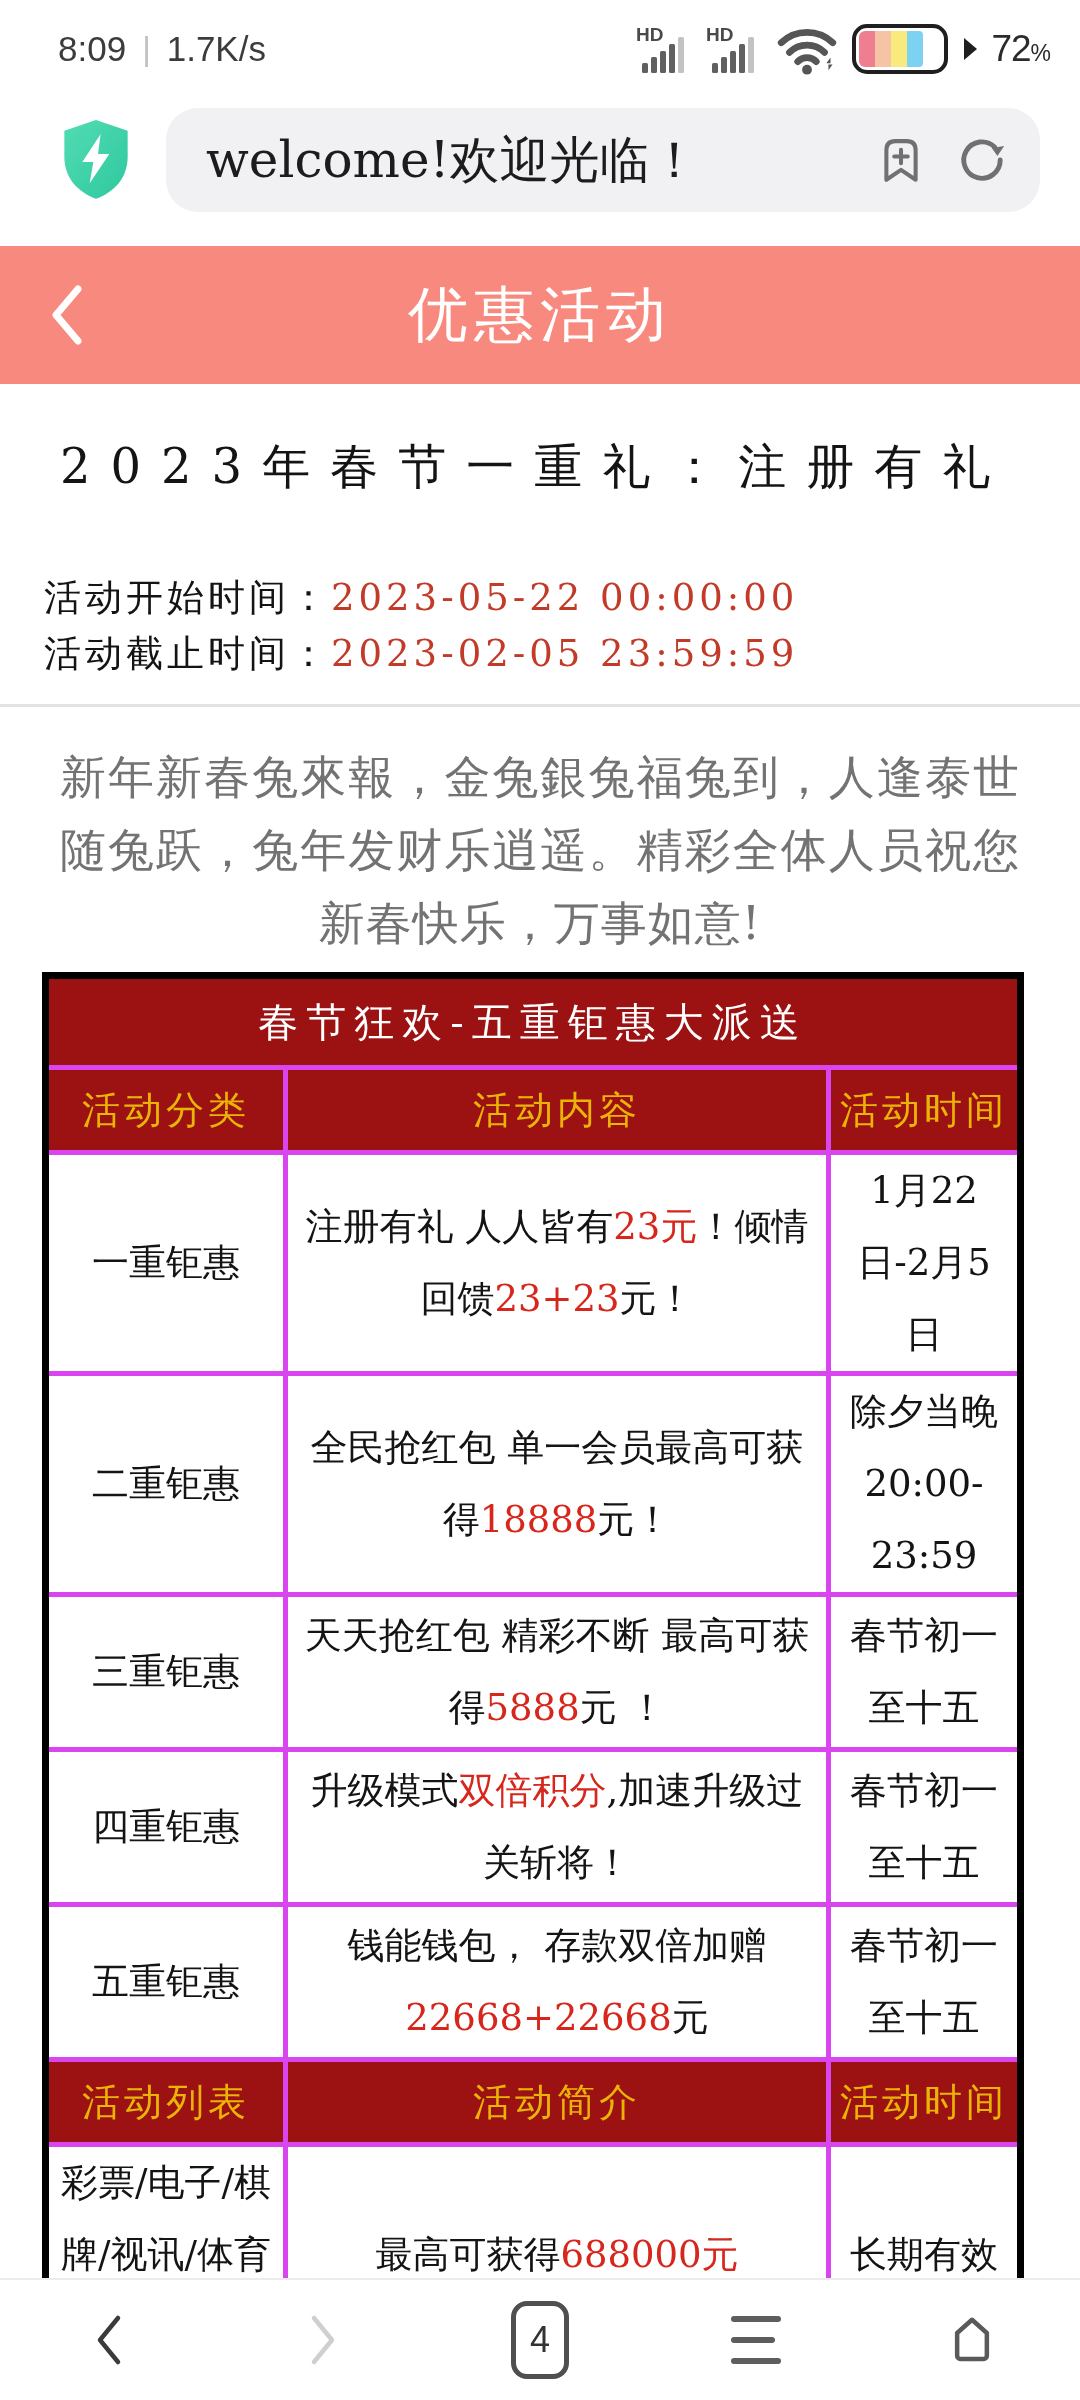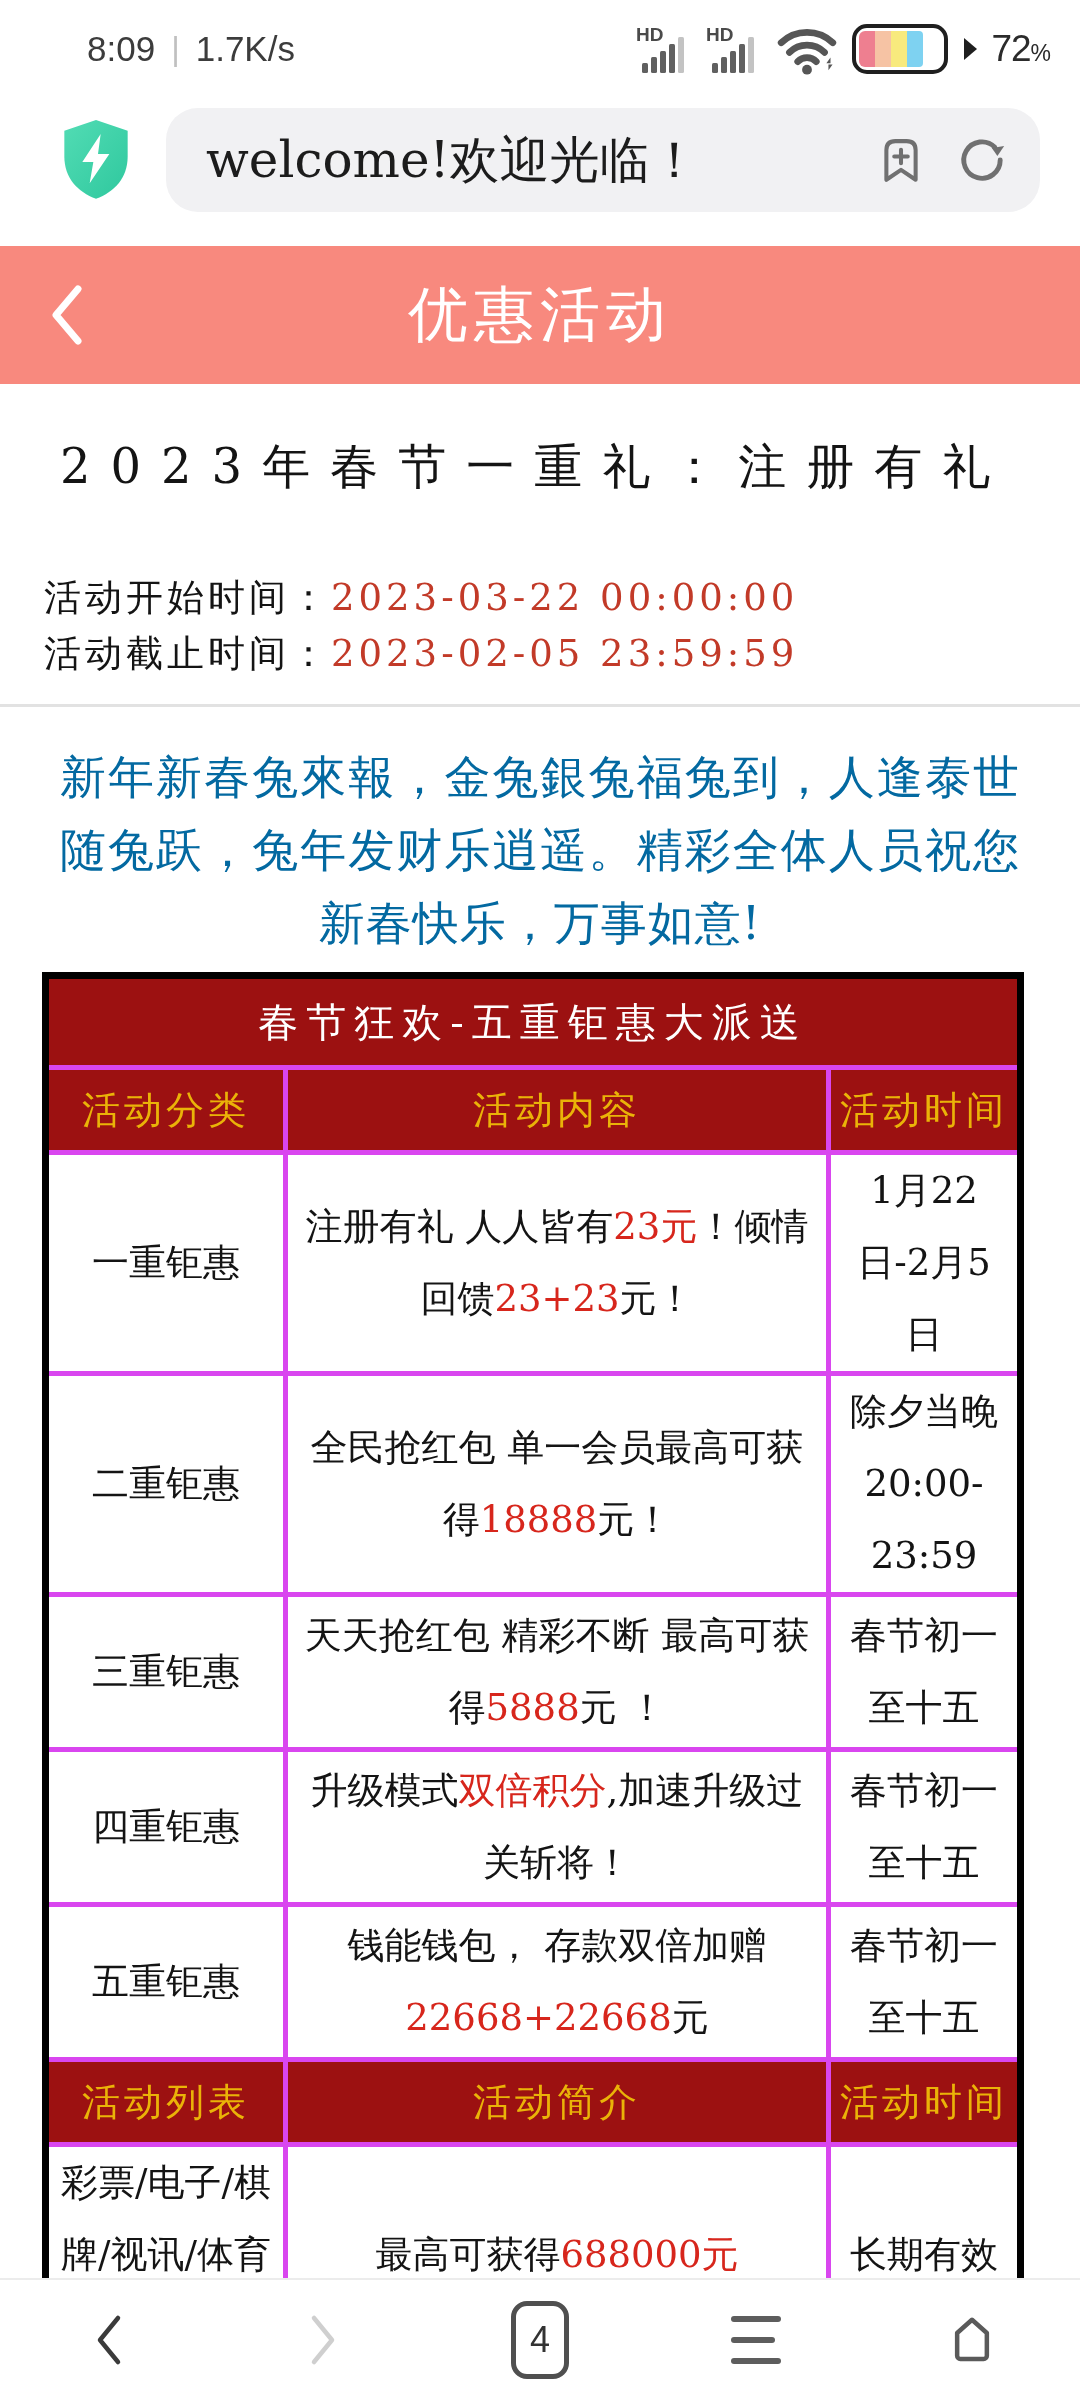--- a/index.html
+++ b/index.html
@@ -4,21 +4,21 @@
 <style>
   html,body{margin:0;padding:0;}
   body{
     width:1080px;height:2400px;position:relative;background:#fff;
     font-family:"DejaVu Serif", serif;overflow:hidden;
   }
   .chrome{font-family:"Liberation Sans", sans-serif;}
 
   
   .status-bar{height:88px;display:flex;align-items:center;justify-content:space-between;
-    padding:10px 30px 0 87px;box-sizing:border-box;color:#3a3a3a;}
+    padding:10px 30px 0 58px;box-sizing:border-box;color:#3a3a3a;}
   .sb-left{display:flex;align-items:center;gap:16px;font-size:35px;color:#3c3c3c;}
   .sb-sep{color:#c0c0c0;font-size:33px;font-weight:100;}
   .sb-right{display:flex;align-items:center;gap:14px;}
   .battery{width:96px;height:50px;border:4px solid #1f1f1f;border-radius:15px;background:#fff;
     display:flex;align-items:stretch;padding:3px;box-sizing:border-box;gap:0;}
   .battery .st{height:100%;}
   .bat-cap{width:0;height:0;border-top:11px solid transparent;border-bottom:11px solid transparent;
     border-left:13px solid #1f1f1f;margin-left:2px;}
   .bat-pct{font-size:37px;color:#2b2b2b;letter-spacing:-1px;}
   .bat-pct .pc{font-size:23px;}
@@ -34,21 +34,21 @@
   .app-header{height:138px;background:#f8897e;display:flex;align-items:center;justify-content:center;position:relative;}
   .app-header .back{position:absolute;left:44px;top:50%;transform:translateY(-50%);width:44px;height:64px;}
   .app-title{color:#fff;font-size:60px;letter-spacing:6px;}
 
   
   .viewport{height:1896px;overflow:hidden;position:relative;}
   .page-title{margin:52px 60px 0 60px;font-size:48px;letter-spacing:20px;color:#141414;line-height:60px;}
   .dates{margin:74px 0 0 44px;font-size:37px;letter-spacing:4px;line-height:56px;color:#141414;}
   .date-val{color:#c23a28;}
   .divider{margin-top:22px;border-bottom:3px solid #e2e2e2;width:100%;}
-  .greeting{margin:34px 60px 0 60px;font-size:46px;line-height:73px;color:#0369a1;
+  .greeting{margin:34px 60px 0 60px;font-size:46px;line-height:73px;color:#737373;
     text-align:justify;text-align-last:center;letter-spacing:1px;}
 
   
   table.promo{border-collapse:collapse;margin:12px 0 0 42px;width:975px;table-layout:fixed;
     border:7px solid #000;font-size:37px;color:#141414;}
   table.promo td{border:5px solid #d946ef;text-align:center;vertical-align:middle;}
   td.t-title{background:#9c1111;color:#fff;height:84px;font-size:40px;letter-spacing:8px;}
   tr.hdr td{background:#9c1111;color:#eab308;height:78px;font-size:38px;letter-spacing:4px;}
   tr.datarow td{height:150px;line-height:72px;}
   td.c-cat{padding:0 12px;}
@@ -146,21 +146,21 @@
   <svg class="back" viewBox="0 0 44 64">
     <path d="M34 6 L12 32 L34 58" stroke="#fff" stroke-width="7" fill="none" stroke-linecap="round" stroke-linejoin="round"></path>
   </svg>
   <div class="app-title">优惠活动</div>
 </div>
 
 <div class="viewport">
   <div class="page-title">2023年春节一重礼：注册有礼</div>
 
   <div class="dates">
-    <div><span>活动开始时间：</span><span class="date-val">2023-03-22 00:00:00</span></div>
+    <div><span>活动开始时间：</span><span class="date-val">2023-05-22 00:00:00</span></div>
     <div><span>活动截止时间：</span><span class="date-val">2023-02-05 23:59:59</span></div>
   </div>
 
   <div class="divider"></div>
 
   <div class="greeting">新年新春兔來報，金兔銀兔福兔到，人逢泰世随兔跃，兔年发财乐逍遥。精彩全体人员祝您新春快乐，万事如意!</div>
 
   <table class="promo">
     <colgroup>
         <col style="width:240px">

